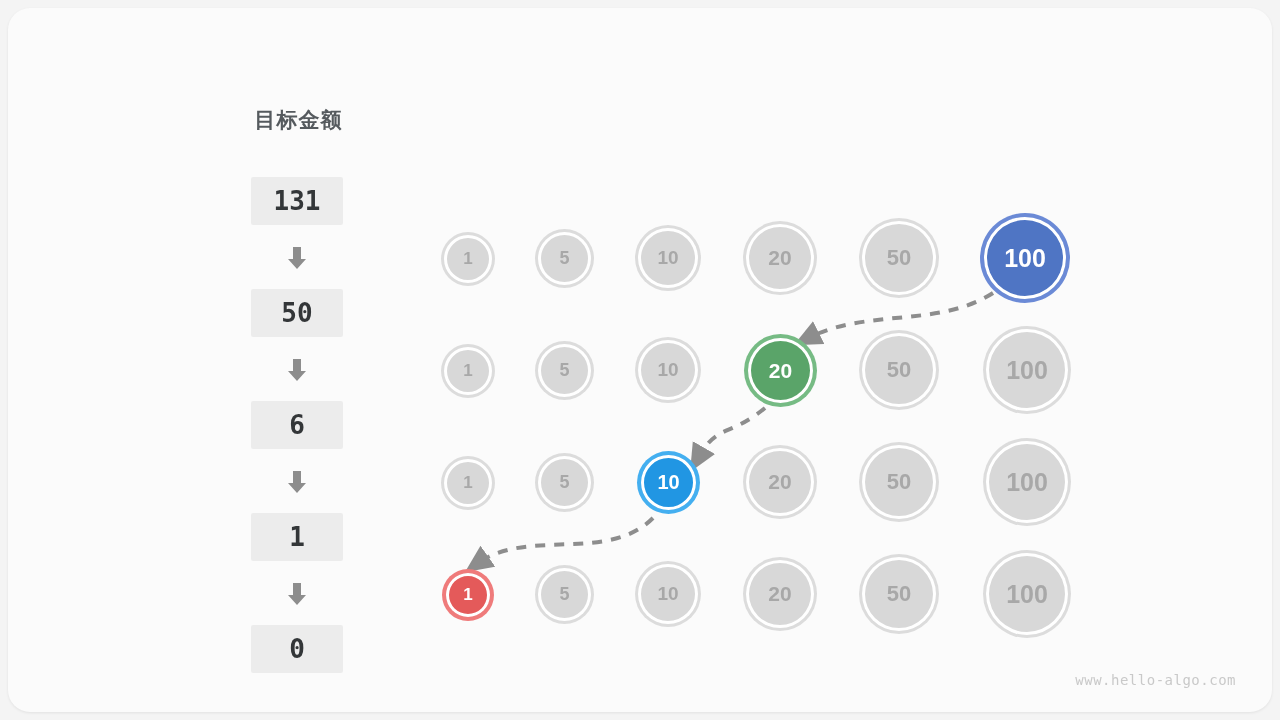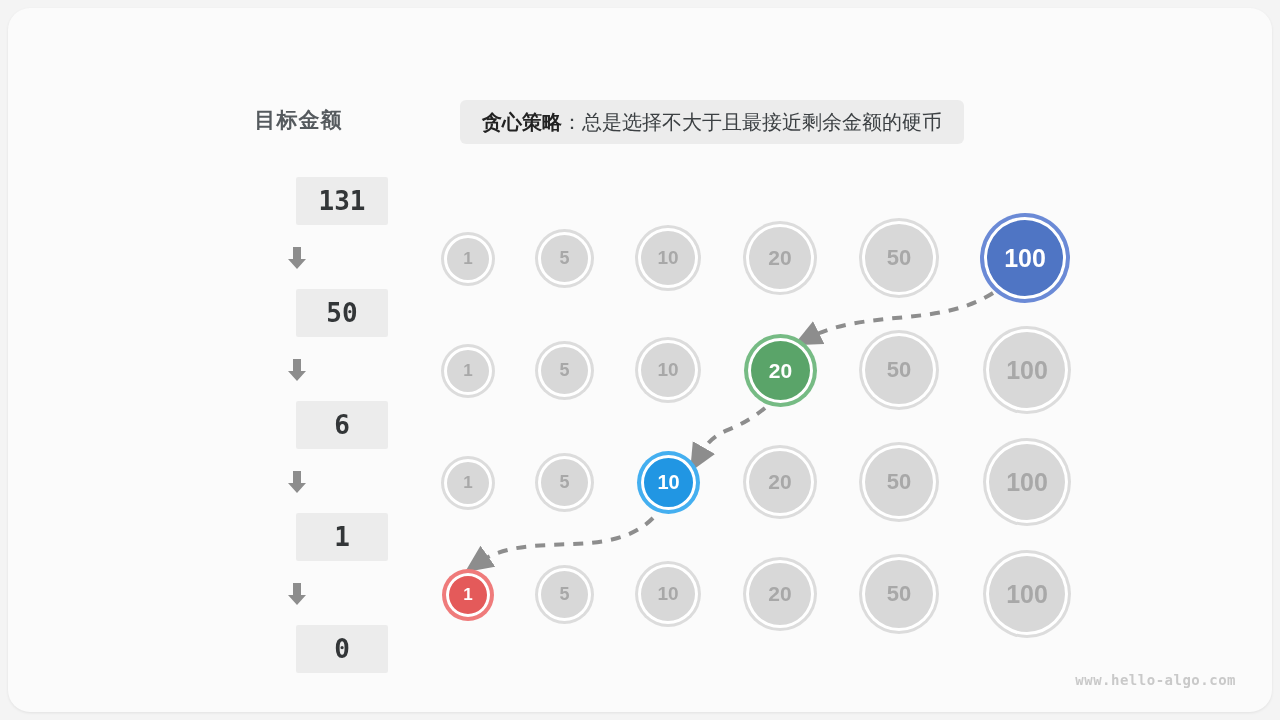--- a/index.html
+++ b/index.html
@@ -49,21 +49,20 @@
     height: 48px;
     background: #ececec;
     border-radius: 2px;
     display: flex;
     align-items: center;
     justify-content: center;
     font-family: "DejaVu Sans Mono", monospace;
     font-size: 26px;
     font-weight: bold;
     color: #333638;
-    margin-left: 45px;
   }
   .arrow-down {
     position: absolute;
     left: 278px;
     width: 22px;
     height: 26px;
     color: #8d8d8d;
     font-size: 24px;
     line-height: 26px;
     text-align: center;
@@ -123,21 +122,20 @@
   }
 
   .watermark {
     position: absolute;
     right: 36px;
     bottom: 24px;
     font-family: "DejaVu Sans Mono", monospace;
     font-size: 14px;
     color: #c9c9c9;
     letter-spacing: 0.5px;
-    font-weight: bold;
   }
 </style>
 </head>
 <body>
 
 <div class="canvas">
   <div class="card">
 
     <div class="left-title">目标金额</div>
 
@@ -160,24 +158,20 @@
         </svg>
     </div>
     <div class="amount-box" style="top:505px;">1</div>
     <div class="arrow-down" style="top:573px;">
       <svg width="22" height="26" viewBox="0 0 22 26">
           <path d="M7 2 h8 v12 h5 L11 24 L2 14 h5 z" fill="#8d8d8d"></path>
         </svg>
     </div>
     <div class="amount-box" style="top:617px;">0</div>
 
-    <div class="banner">
-      <span class="strong">贪心策略</span>
-        <span>：总是选择不大于且最接近剩余金额的硬币</span>
-    </div>
 
     <svg class="flow-layer">
       <defs>
         <marker id="ah" markerWidth="7" markerHeight="7" refX="3" refY="3.2" orient="auto">
           <path d="M0,0 L7,3.2 L0,6.4 z" fill="#8d8d8d"></path>
         </marker>
       </defs>
       <path d="M985,285 C930,320 860,300 800,330" stroke="#8d8d8d" stroke-width="4" fill="none" stroke-dasharray="10 9" marker-end="url(#ah)"></path>
       <path d="M757,400 C720,430 710,415 690,450" stroke="#8d8d8d" stroke-width="4" fill="none" stroke-dasharray="10 9" marker-end="url(#ah)"></path>
       <path d="M645,510 C600,555 520,520 470,555" stroke="#8d8d8d" stroke-width="4" fill="none" stroke-dasharray="10 9" marker-end="url(#ah)"></path>

